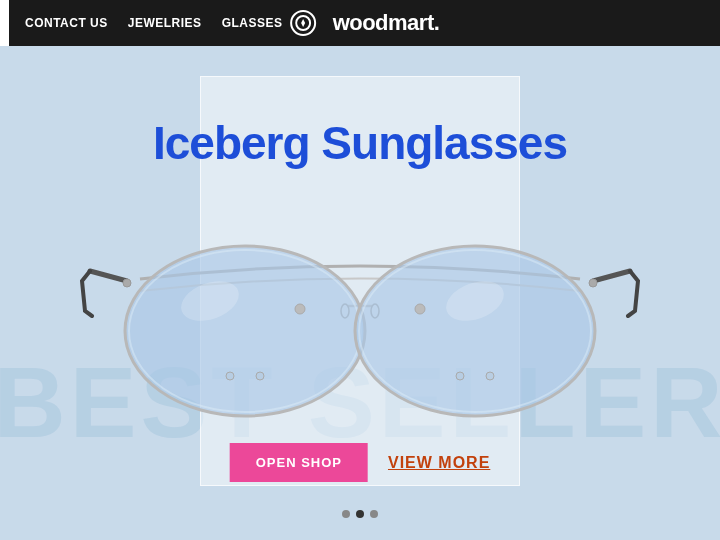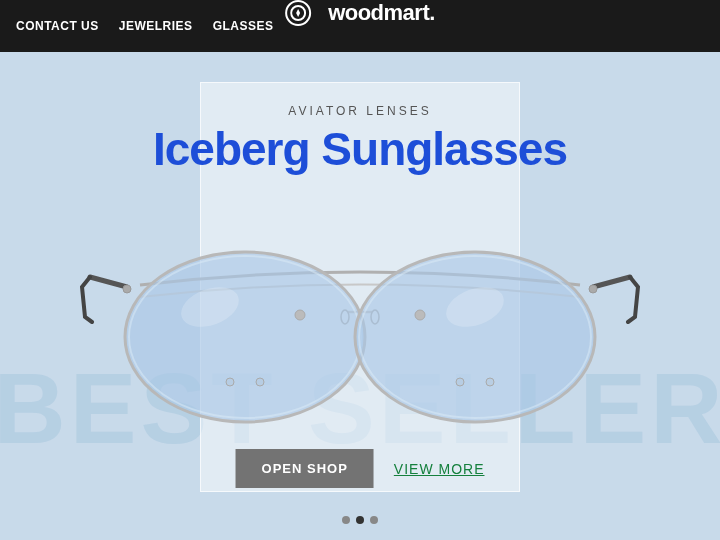--- a/index.html
+++ b/index.html
@@ -2,24 +2,26 @@
 <html><head>
   <meta charset="utf-8">
   <style>
     * { margin: 0; padding: 0; box-sizing: border-box; }
     body { width: 720px; height: 540px; overflow: hidden; font-family: Arial, sans-serif; }
 
     
     nav {
       background: #1a1a1a;
       display: flex;
-      height: 52px;
+      align-items: center;
+      height: 46px;
       padding: 0 16px;
       position: relative;
       z-index: 10;
+      margin-left: 9px;
     }
     .nav-left {
       display: flex;
       align-items: center;
       gap: 20px;
     }
     .nav-item {
       color: #fff;
       font-size: 12px;
       font-weight: 600;
@@ -146,36 +148,36 @@
       position: absolute;
       bottom: 58px;
       left: 50%;
       transform: translateX(-50%);
       display: flex;
       align-items: center;
       gap: 20px;
       z-index: 4;
     }
     .btn-open-shop {
-      background: #737373;
+      background: #ec4899;
       color: #fff;
       border: none;
       padding: 12px 26px;
       font-size: 13px;
       font-weight: 700;
       letter-spacing: 1px;
       text-transform: uppercase;
       cursor: pointer;
     }
     .btn-view-more {
       background: transparent;
-      color: #15803d;
+      color: #c2410c;
       border: none;
-      font-size: 14px;
-      font-weight: 400;
+      font-size: 16px;
+      font-weight: 700;
       letter-spacing: 1px;
       text-transform: uppercase;
       cursor: pointer;
       text-decoration: underline;
     }
 
     
     .hero-dots {
       position: absolute;
       bottom: 22px;
@@ -213,21 +215,20 @@
     </div>
     <span>woodmart.</span>
   </div>
 </nav>
 
 <section class="hero">
   <div class="hero-card"></div>
 
   <div class="watermark">BEST SELLER</div>
 
-  <span class="hero-subtitle">AVIATOR LENSES</span>
   <h1 class="hero-title">Iceberg Sunglasses</h1>
 
   <div class="glasses-container">
     <svg viewBox="0 0 560 230" xmlns="http://www.w3.org/2000/svg" width="560" height="230">
 
       <line x1="268" y1="105" x2="292" y2="105" stroke="#c0c0c0" stroke-width="2.5"></line>
 
       <ellipse cx="265" cy="110" rx="4" ry="7" fill="none" stroke="#aaa" stroke-width="1.5"></ellipse>
       <ellipse cx="295" cy="110" rx="4" ry="7" fill="none" stroke="#aaa" stroke-width="1.5"></ellipse>
 

